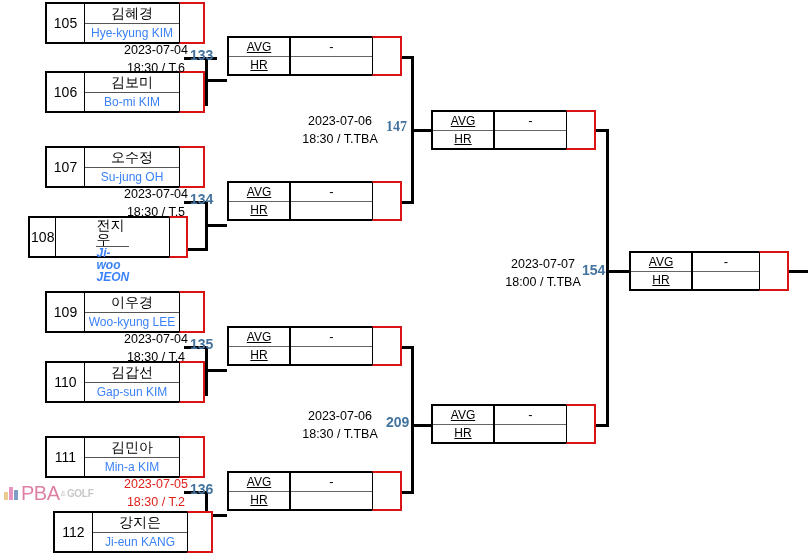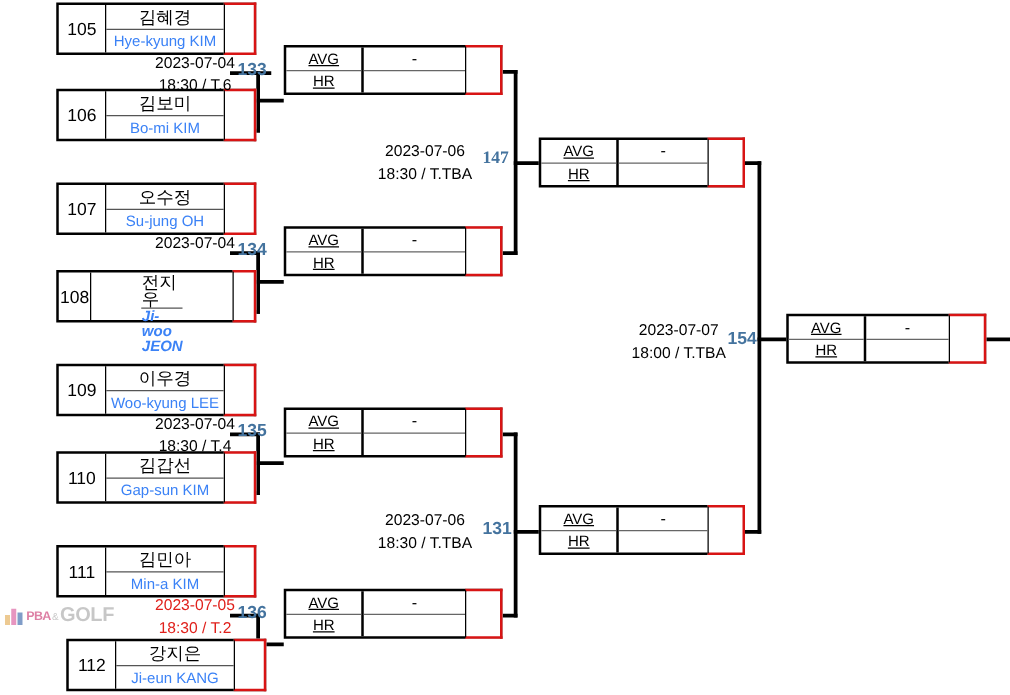--- a/index.html
+++ b/index.html
@@ -129,24 +129,24 @@
     display:flex; align-items:center;
     opacity:.55;
     z-index:8;
   }
   #watermark .mark { display:flex; align-items:flex-end; height:14px; margin-right:2px; }
   #watermark .mark i { display:block; width:4px; margin-right:1px; }
   #watermark .mark i:nth-child(1){ height:8px;  background:#e0a03a; }
   #watermark .mark i:nth-child(2){ height:13px; background:#d43f8d; }
   #watermark .mark i:nth-child(3){ height:10px; background:#1a4e9c; }
   #watermark .wtext {
-    font-size:10px; font-weight:bold; color:#c2185b; letter-spacing:-.5px;
+    font-size:20px; font-weight:normal; color:#c2185b; letter-spacing:-.5px;
   }
   #watermark .wamp { font-size:8px; color:#9b9b9b; margin:0 1px; }
-  #watermark .wgolf { font-size:16px; font-weight:bold; color:#9b9b9b; letter-spacing:-.3px; }
+  #watermark .wgolf { font-size:10px; font-weight:bold; color:#9b9b9b; letter-spacing:-.3px; }
 </style>
 </head>
 <body>
 
 <div id="bracket">
 
   <div class="player" style="left:45px; top:2px;">
     <div class="seed">105</div>
     <div class="names">
       <div class="kr">김혜경</div>
@@ -166,21 +166,21 @@
 
   <div class="player" style="left:45px; top:146px;">
     <div class="seed">107</div>
     <div class="names">
       <div class="kr">오수정</div>
       <div class="en">Su-jung OH</div>
     </div>
     <div class="score"></div>
   </div>
 
-  <div class="player" style="left:45px; top:216px;gap:40px;">
+  <div class="player" style="left:28px; top:216px;gap:40px;">
     <div class="seed">108</div>
     <div class="names">
       <div class="kr">전지우</div>
       <div class="en italic">Ji-woo JEON</div>
     </div>
     <div class="score"></div>
   </div>
 
   <div class="player" style="left:45px; top:291px;">
     <div class="seed">109</div>
@@ -219,20 +219,21 @@
   </div>
 
   <div class="meta" style="left:96px; top:41px; width:120px;">
     <div>2023-07-04</div>
     <div>18:30 / T.6</div>
   </div>
   <div class="mid" style="left:190px; top:47px;">133</div>
 
   <div class="meta" style="left:96px; top:185px; width:120px;">
     <div>2023-07-04</div>
+    <div>18:30 / T.5</div>
   </div>
   <div class="mid" style="left:190px; top:191px;">134</div>
 
   <div class="meta" style="left:96px; top:330px; width:120px;">
     <div>2023-07-04</div>
     <div>18:30 / T.4</div>
   </div>
   <div class="mid" style="left:190px; top:336px;">135</div>
 
   <div class="meta red" style="left:96px; top:475px; width:120px;">
@@ -323,21 +324,21 @@
   <div class="meta" style="left:280px; top:112px; width:120px;">
     <div>2023-07-06</div>
     <div>18:30 / T.TBA</div>
   </div>
   <div class="mid" style="left:386px; top:119px;font-family:Liberation Serif, serif;">147</div>
 
   <div class="meta" style="left:280px; top:407px; width:120px;">
     <div>2023-07-06</div>
     <div>18:30 / T.TBA</div>
   </div>
-  <div class="mid" style="left:386px; top:414px;">131</div>
+  <div class="mid" style="left:386px; top:414px;">209</div>
 
   <div class="statbox" style="left:431px; top:110px; width:165px;">
     <div class="labels">
       <div>AVG</div>
       <div>HR</div>
     </div>
     <div class="vals">
       <div>-</div>
       <div></div>
     </div>

